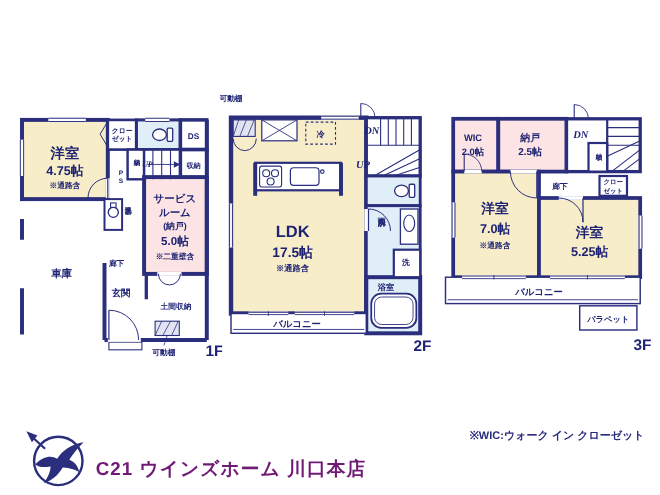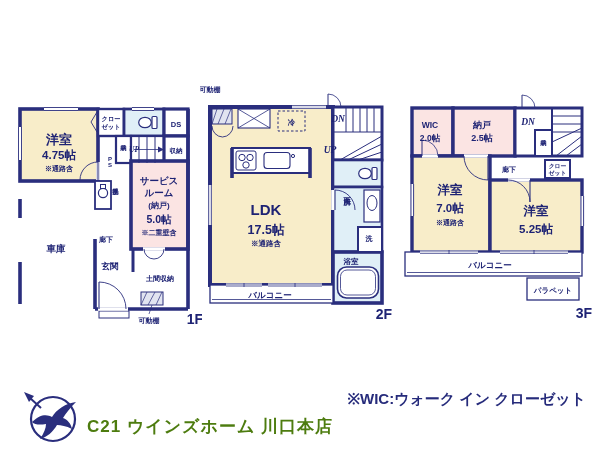--- a/index.html
+++ b/index.html
@@ -5,22 +5,22 @@
   html,body{margin:0;padding:0;background:#ffffff;}
   #canvas{position:relative;width:600px;height:450px;background:#ffffff;overflow:hidden;
           font-family:"Liberation Sans",sans-serif;}
   .plan{position:absolute;}
   svg text{font-family:"Liberation Sans",sans-serif;fill:#1e2374;font-weight:600;text-anchor:middle;}
   svg text.serifi{font-family:"Liberation Serif",serif;font-style:italic;font-weight:700;}
   svg text.vtext{writing-mode:vertical-rl;text-orientation:upright;letter-spacing:0.5px;}
   .w{stroke:#2a2e7d;}
   .thin{stroke:#2a2e7d;fill:none;}
   #company{position:absolute;left:87px;top:415px;font-size:17px;letter-spacing:1px;
-           color:#4d7c0f;font-weight:700;white-space:nowrap;}
-  #wicnote{position:absolute;right:14px;top:388px;font-size:15px;color:#262b7b;
+           color:#701a75;font-weight:700;white-space:nowrap;}
+  #wicnote{position:absolute;right:14px;top:388px;font-size:10px;color:#262b7b;
            font-weight:700;white-space:nowrap;}
 </style>
 </head>
 <body>
 
 <div id="canvas">
 
   <svg class="plan" style="left:6px;top:82px;" width="196" height="262" viewBox="0 0 196 262">
     <g>
       <rect x="14" y="27" width="78" height="72" fill="#f8edc9" class="w" stroke-width="3.6"></rect>

